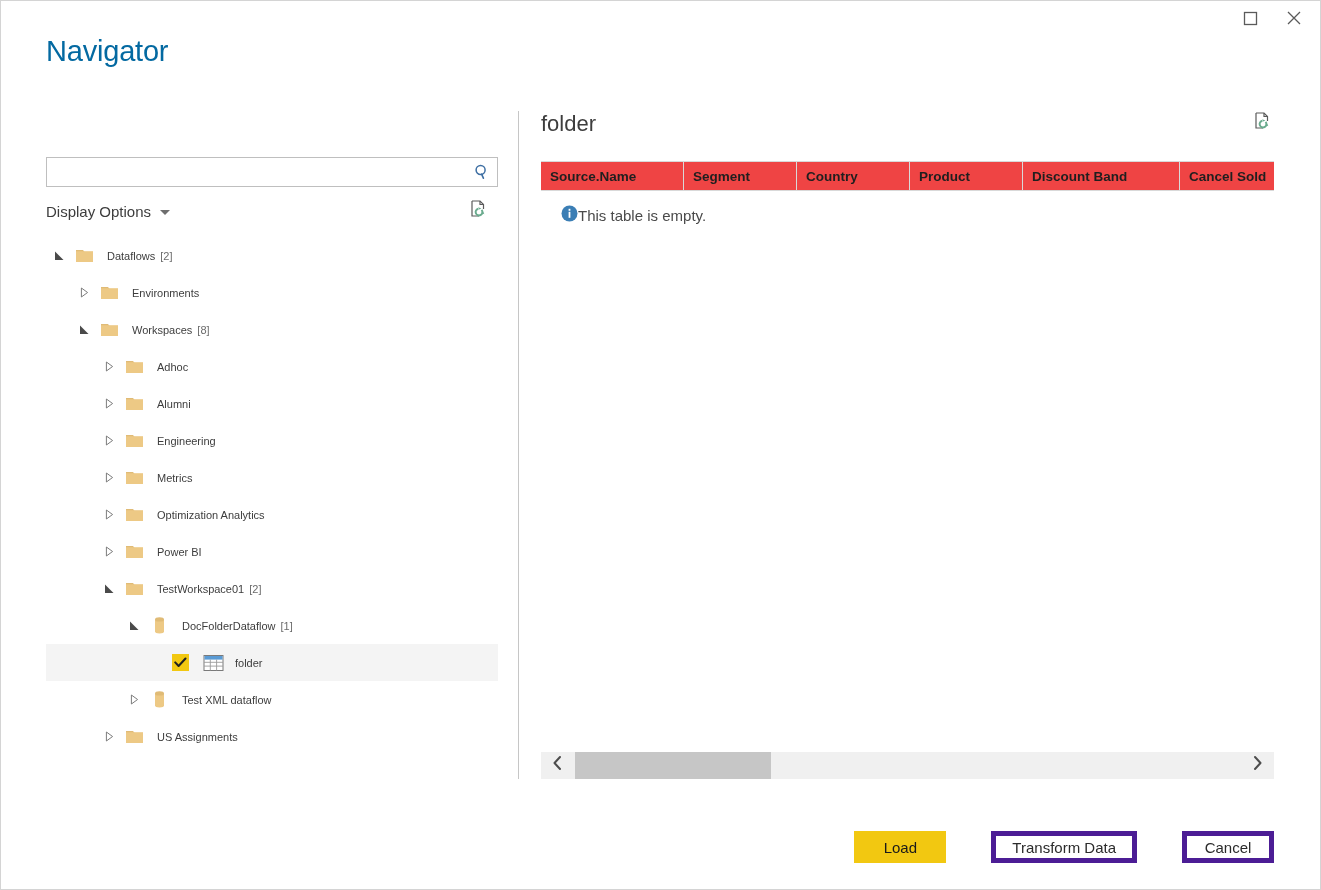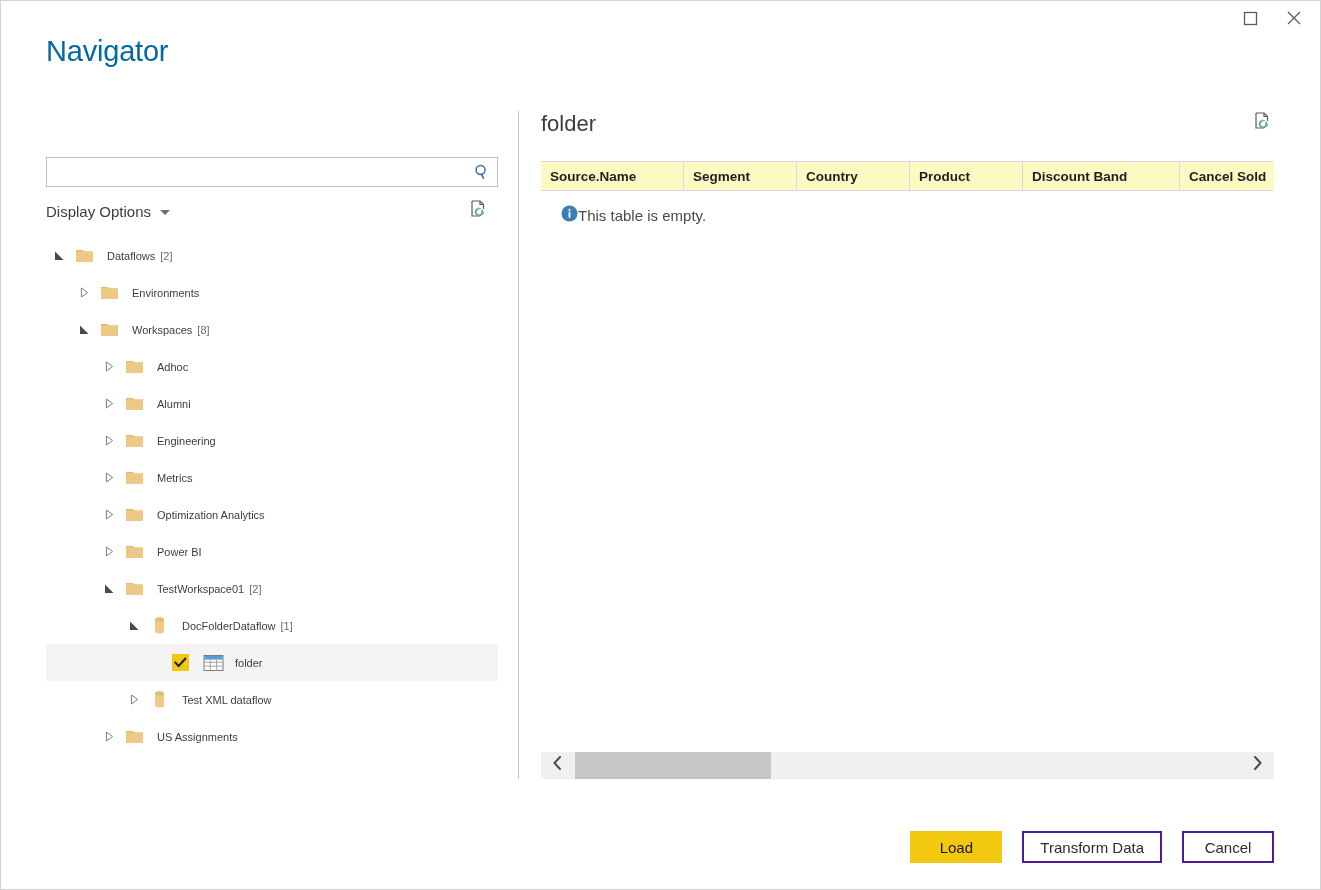--- a/index.html
+++ b/index.html
@@ -221,21 +221,21 @@
     left: 0; right: 0;
     top: 52px;
     bottom: 46px;
     overflow: hidden;
   }
   .grid-header {
     display: flex;
     height: 30px;
     border-top: 1px solid #d9d9d9;
     border-bottom: 1px solid #d9d9d9;
-    background: #fef9c3;
+    background: #ef4444;
     box-sizing: border-box;
   }
   .grid-cell-h {
     display: flex;
     align-items: center;
     padding: 0 9px;
     font-size: 13.5px;
     font-weight: bold;
     color: #1f1f1f;
     border-right: 1px solid #d9d9d9;
@@ -297,26 +297,27 @@
     gap: 20px;
   }
   .btn {
     height: 32px;
     min-width: 92px;
     padding: 0 16px;
     font-family: "Liberation Sans", sans-serif;
     font-size: 15px;
     color: #2b2b2b;
     background: #ffffff;
-    border: 2px solid #4c1d95;
+    border: 5px solid #4c1d95;
     box-sizing: border-box;
     cursor: default;
     display: flex;
     align-items: center;
     justify-content: center;
+    margin-left: 25px;
   }
   .btn.primary {
     background: #f2c811;
     border-color: #f2c811;
     color: #1a1a1a;
     min-width: 92px;
   }
 </style>
 </head>
 <body>

